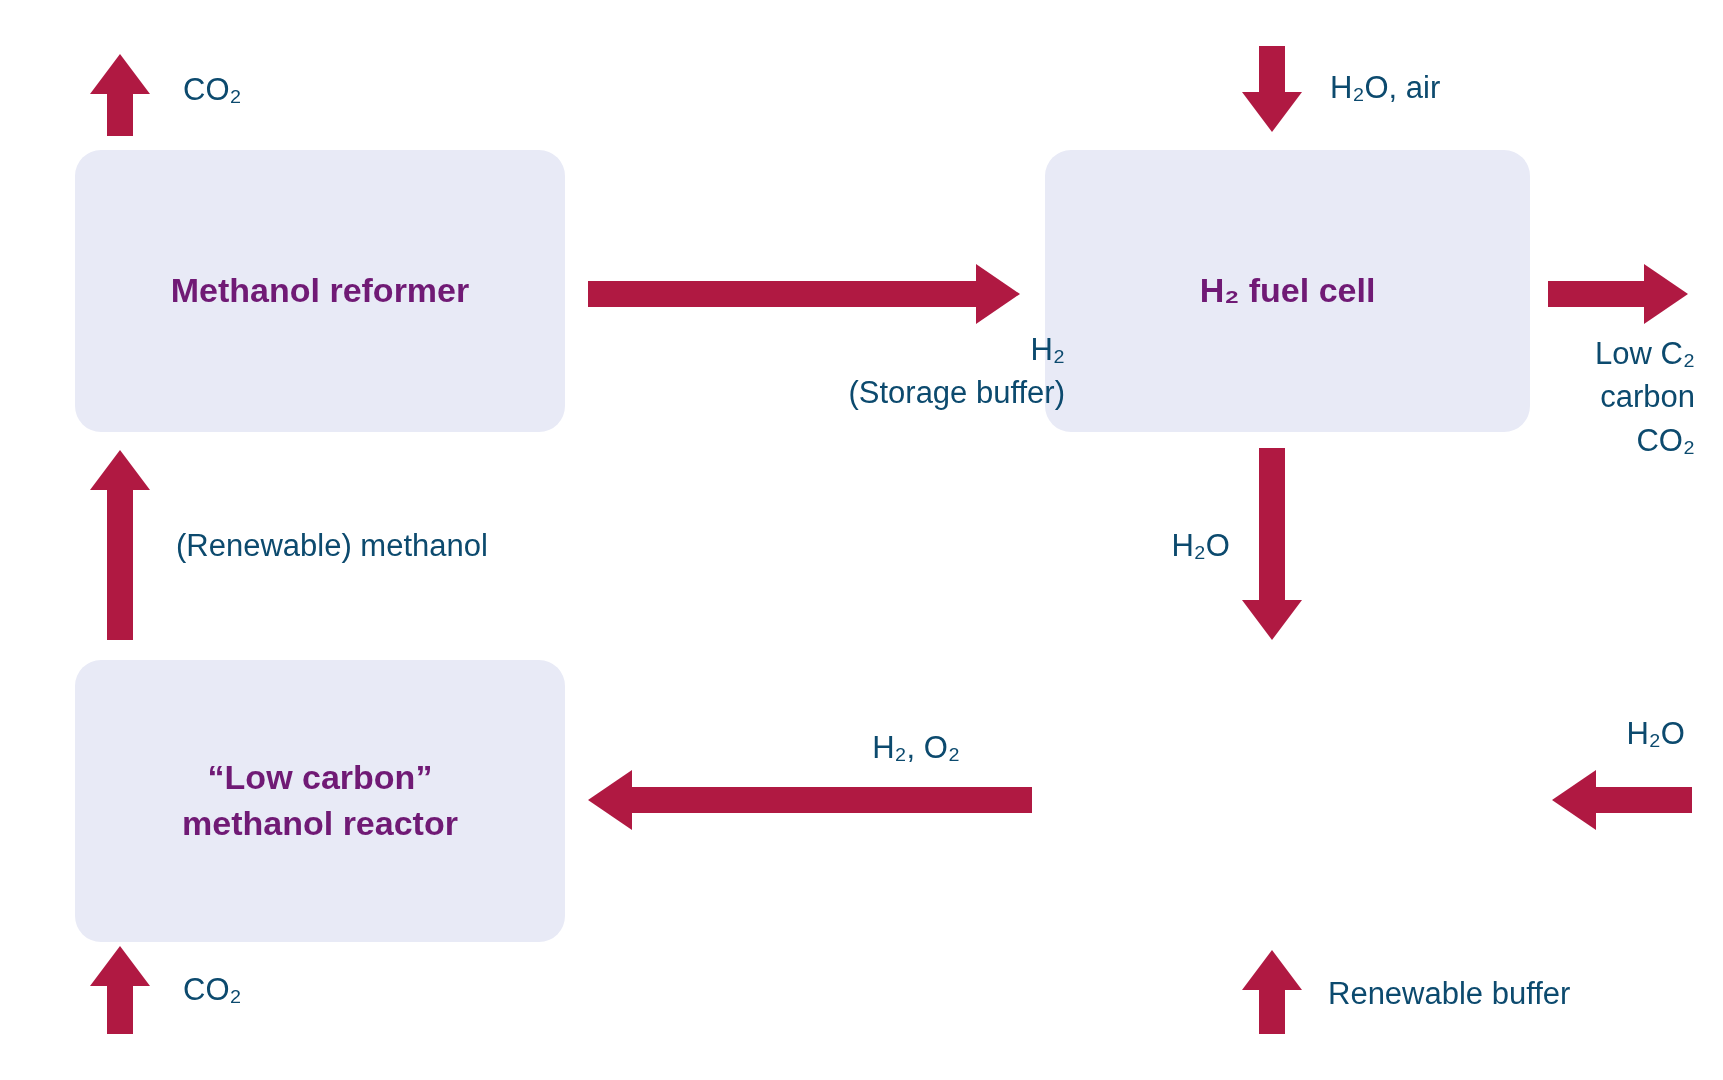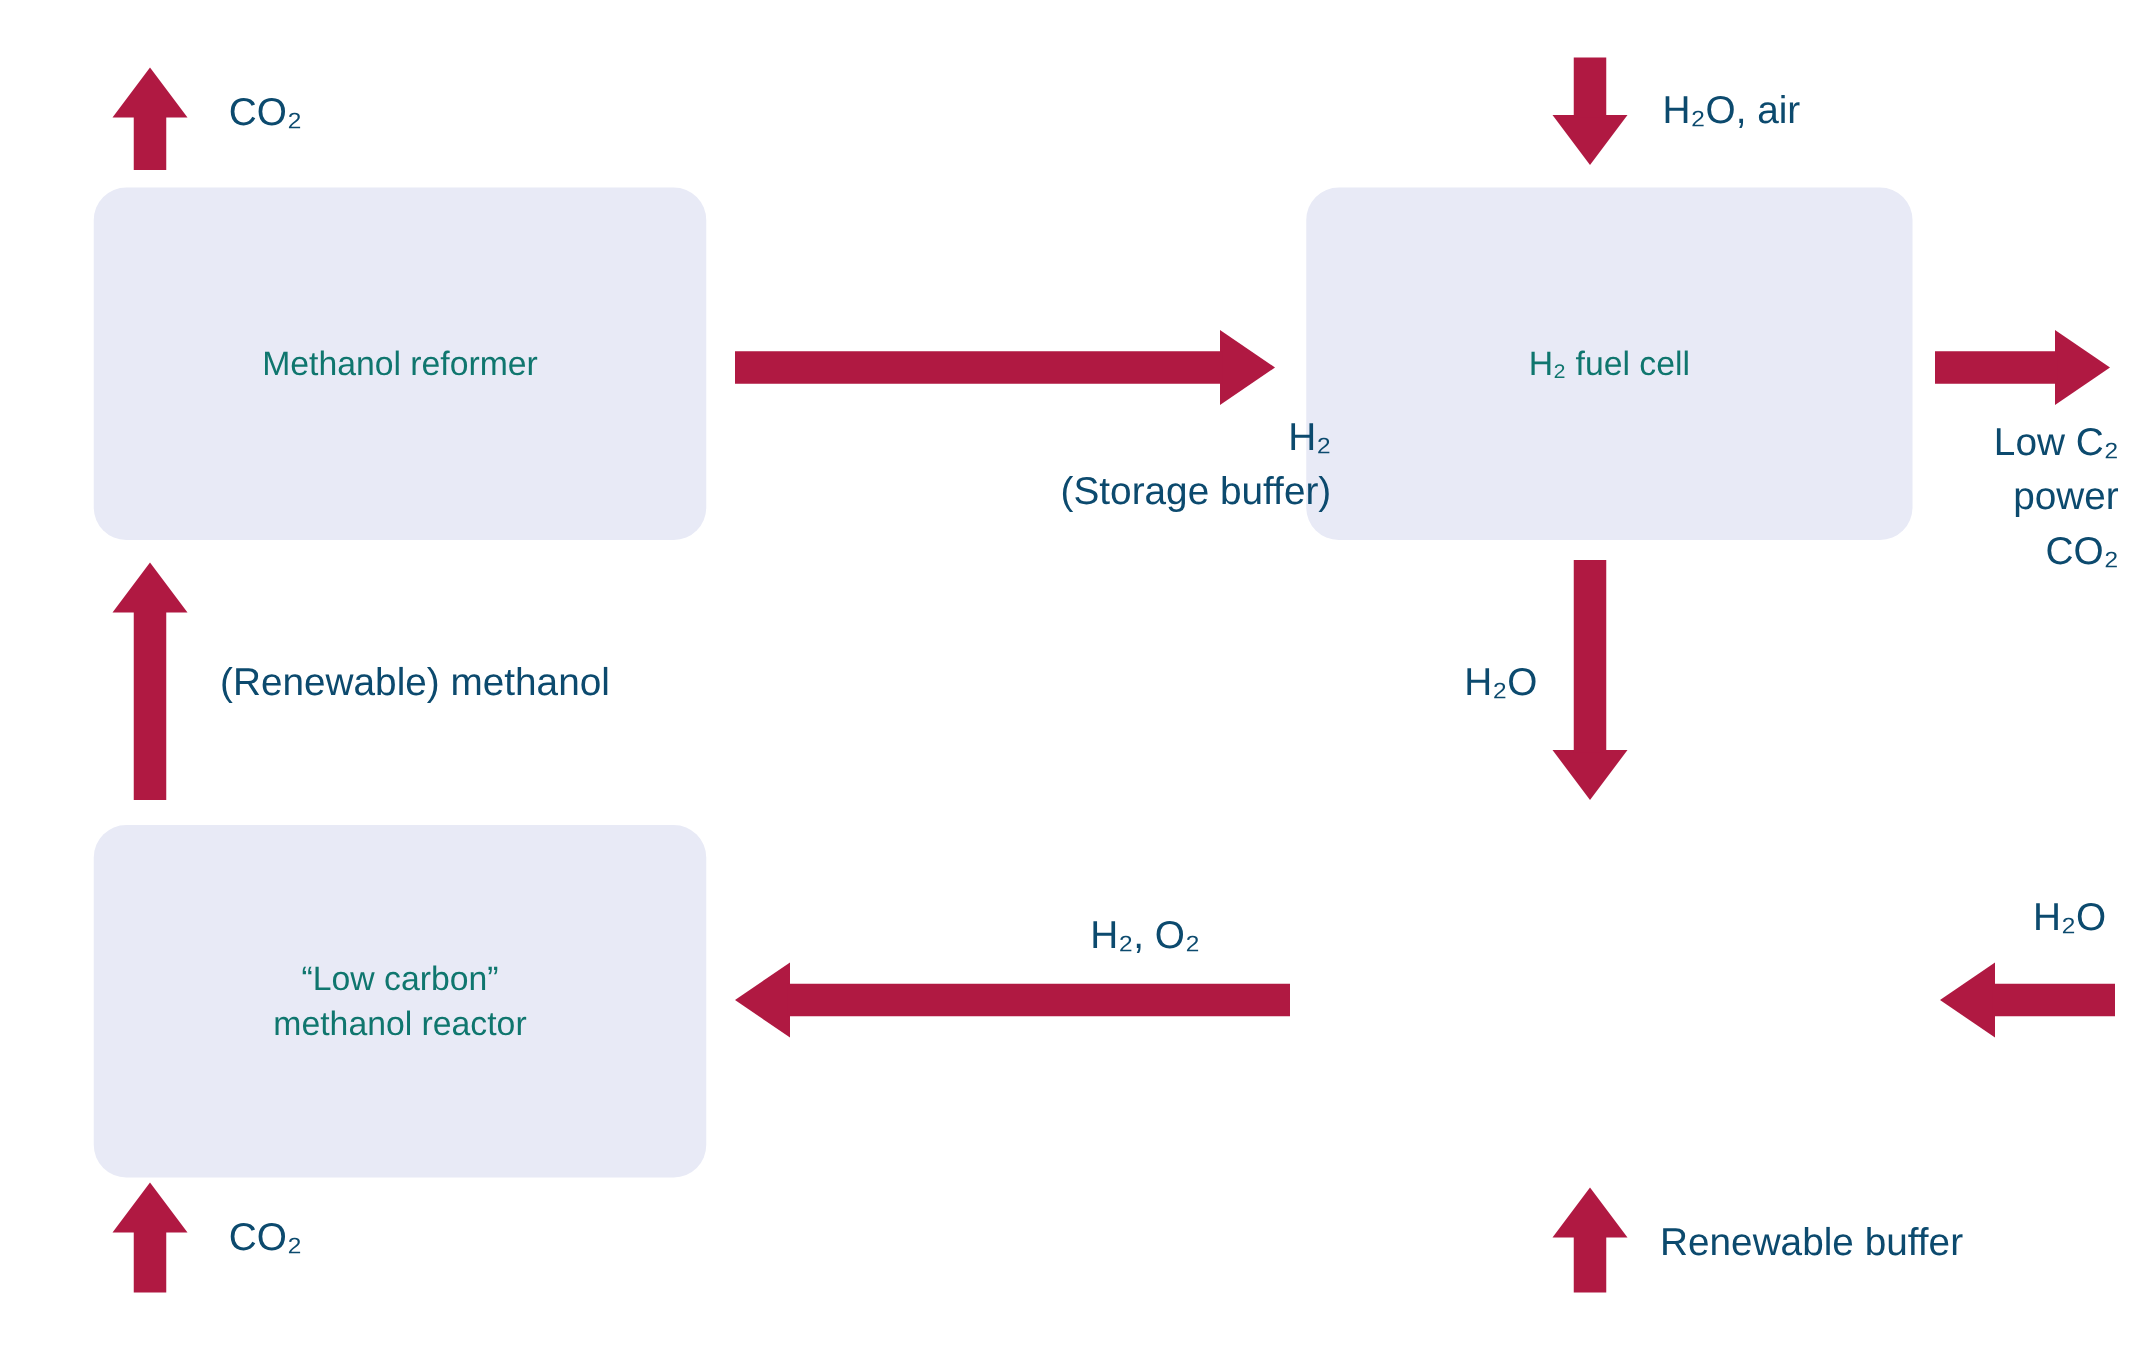--- a/index.html
+++ b/index.html
@@ -12,21 +12,21 @@
   .canvas{position:relative;width:1723px;height:1080px;background:#ffffff;overflow:hidden;}
 
   .box{
     position:absolute;
     background:var(--box-fill,#E8EAF6);
     border-radius:26px;
     display:flex;align-items:center;justify-content:center;
     text-align:center;
   }
   .box-title{
-    font-size:27px;font-weight:400;color:#0f766e;
+    font-size:34px;font-weight:700;color:#701a75;
     white-space:pre-line;line-height:1.35;
   }
 
   .flow-label{
     position:absolute;
     font-size:31px;color:#0c4a6e;
     line-height:1.4;white-space:pre-line;
   }
   .ta-center{text-align:right;}
   .ta-right{text-align:right;}
@@ -121,21 +121,21 @@
   </div>
 
   <div class="flow-label" style="left:183px;top:68px;">CO₂</div>
 
   <div class="flow-label" style="left:1330px;top:66px;">H₂O, air</div>
 
   <div class="flow-label ta-center" style="left:555px;top:328px;width:510px;">H₂
 (Storage buffer)</div>
 
   <div class="flow-label ta-center" style="left:1535px;top:332px;width:160px;">Low C₂
-power
+carbon
 CO₂</div>
 
   <div class="flow-label ta-right" style="left:1110px;top:524px;width:120px;">H₂O</div>
 
   <div class="flow-label" style="left:154px;top:524px;margin-left:22px;">(Renewable) methanol</div>
 
   <div class="flow-label ta-center" style="left:660px;top:726px;width:300px;">H₂, O₂</div>
 
   <div class="flow-label ta-center" style="left:1565px;top:712px;width:120px;">H₂O</div>
 

